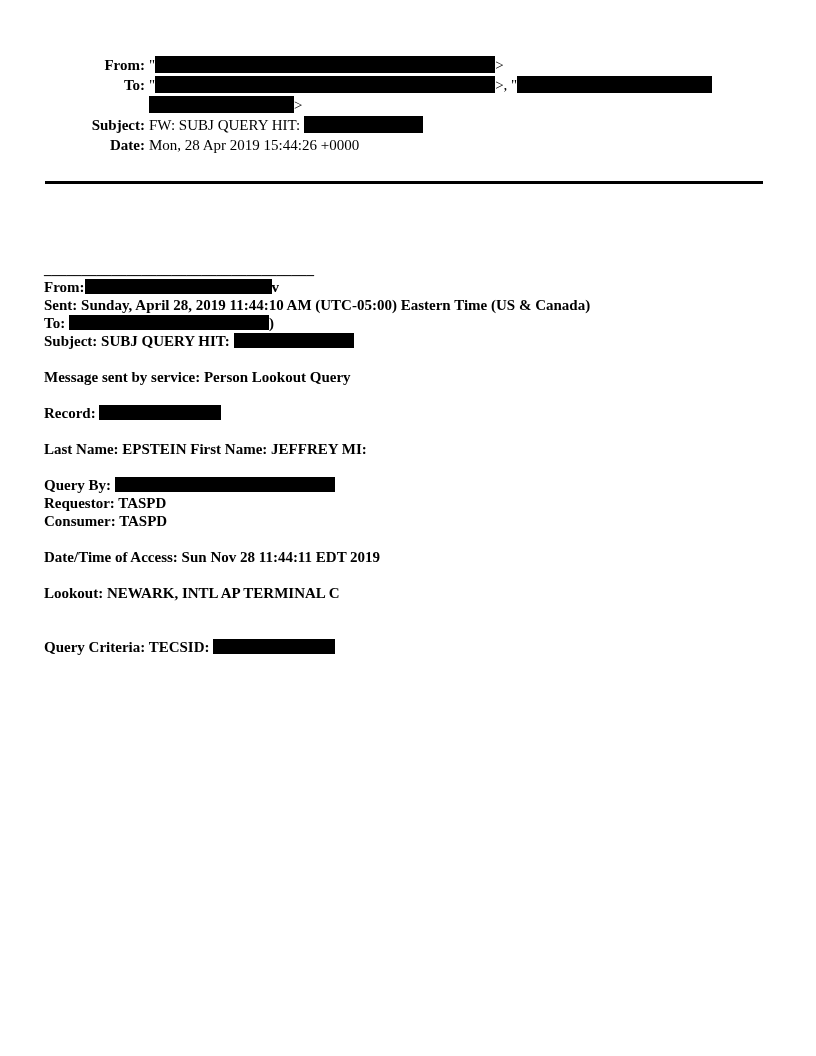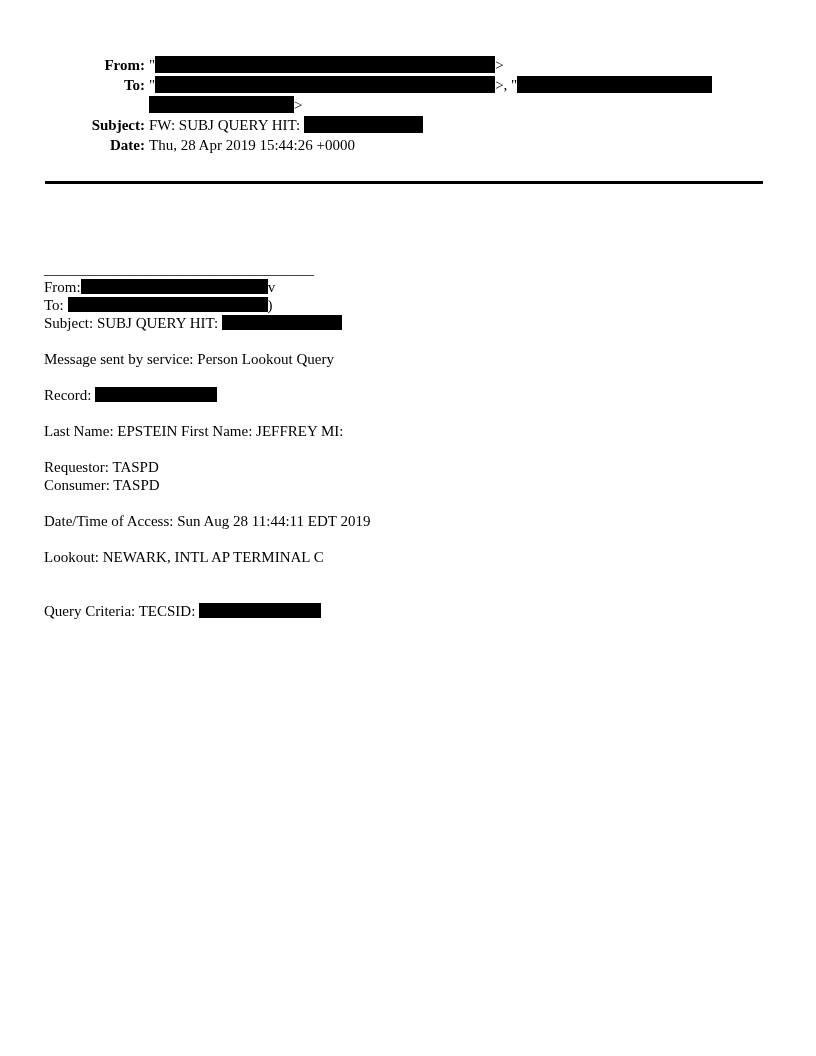--- a/index.html
+++ b/index.html
@@ -48,20 +48,21 @@
   }
   .rule {
     margin: 26px 0 0 45px;
     width: 718px;
     height: 3px;
     background: #000000;
   }
   .body-block {
     margin: 76px 0 0 44px;
     font-size: 15px;
+    font-weight: bold;
   }
   .line {
     line-height: 18px;
     white-space: pre;
   }
   .line.para {
     white-space: normal;
     max-width: 706px;
   }
   .line.sep {
@@ -69,38 +70,40 @@
   }
 </style>
 </head>
 <body>
 
 <div class="page">
   <div class="header-block">
       <div class="hrow"><span class="hlabel">From:</span><span class="hvalue"><span>"</span><span class="redaction" style="width: 340px;"></span><span>&gt;</span></span></div>
       <div class="hrow"><span class="hlabel">To:</span><span class="hvalue"><span>"</span><span class="redaction" style="width: 340px;"></span><span>&gt;, "</span><span class="redaction" style="width: 195px;"></span><br><span class="redaction" style="width: 145px;"></span><span>&gt;</span></span></div>
       <div class="hrow"><span class="hlabel">Subject:</span><span class="hvalue"><span>FW: SUBJ QUERY HIT: </span><span class="redaction" style="width: 119px;"></span></span></div>
-      <div class="hrow"><span class="hlabel">Date:</span><span class="hvalue"><span>Thu, 28 Apr 2019 15:44:26 +0000</span></span></div>
+      <div class="hrow"><span class="hlabel">Date:</span><span class="hvalue"><span>Mon, 28 Apr 2019 15:44:26 +0000</span></span></div>
     </div>
   <div class="rule"></div>
   <div class="body-block">
       <div class="line sep"><span>____________________________________</span></div>
       <div class="line"><span>From:</span><span class="redaction" style="width: 187px;"></span><span>v</span></div>
+      <div class="line"><span>Sent: Sunday, April 28, 2019 11:44:10 AM (UTC-05:00) Eastern Time (US &amp; Canada)</span></div>
       <div class="line"><span>To: </span><span class="redaction" style="width: 200px;"></span><span>)</span></div>
       <div class="line"><span>Subject: SUBJ QUERY HIT: </span><span class="redaction" style="width: 120px;"></span></div>
       <div class="line">&nbsp;</div>
       <div class="line"><span>Message sent by service: Person Lookout Query</span></div>
       <div class="line">&nbsp;</div>
       <div class="line"><span>Record: </span><span class="redaction" style="width: 122px;"></span></div>
       <div class="line">&nbsp;</div>
       <div class="line"><span>Last Name: EPSTEIN First Name: JEFFREY MI:</span></div>
       <div class="line">&nbsp;</div>
+      <div class="line"><span>Query By: </span><span class="redaction" style="width: 220px;"></span></div>
       <div class="line"><span>Requestor: TASPD</span></div>
       <div class="line"><span>Consumer: TASPD</span></div>
       <div class="line">&nbsp;</div>
-      <div class="line"><span>Date/Time of Access: Sun Aug 28 11:44:11 EDT 2019</span></div>
+      <div class="line"><span>Date/Time of Access: Sun Nov 28 11:44:11 EDT 2019</span></div>
       <div class="line">&nbsp;</div>
       <div class="line"><span>Lookout: NEWARK, INTL AP TERMINAL C</span></div>
       <div class="line">&nbsp;</div>
       <div class="line">&nbsp;</div>
       <div class="line"><span>Query Criteria: TECSID: </span><span class="redaction" style="width: 122px;"></span></div>
     </div>
 </div>
 
 </body></html>

